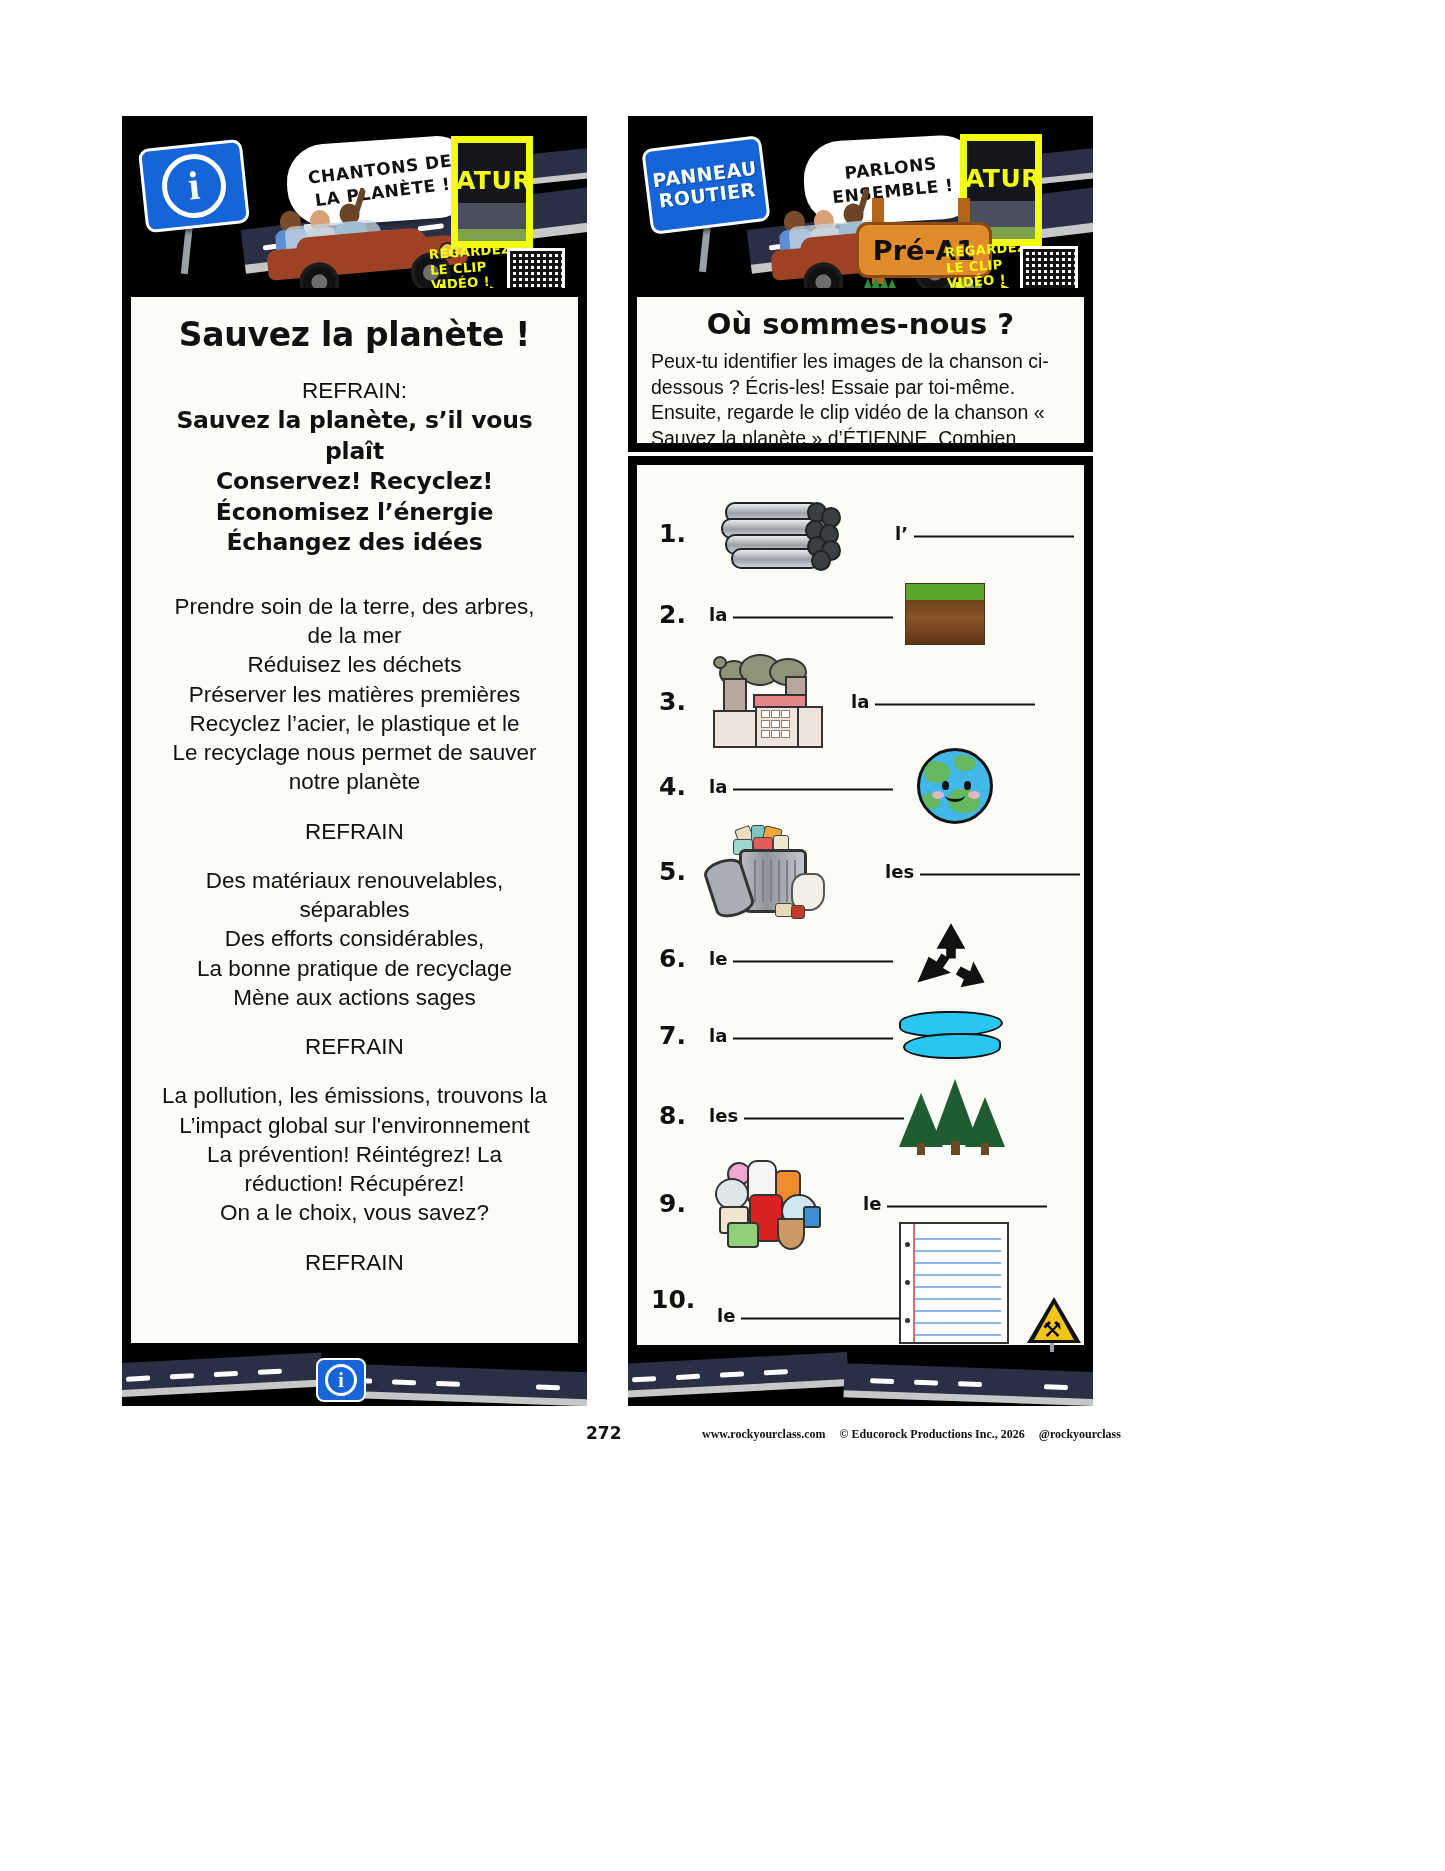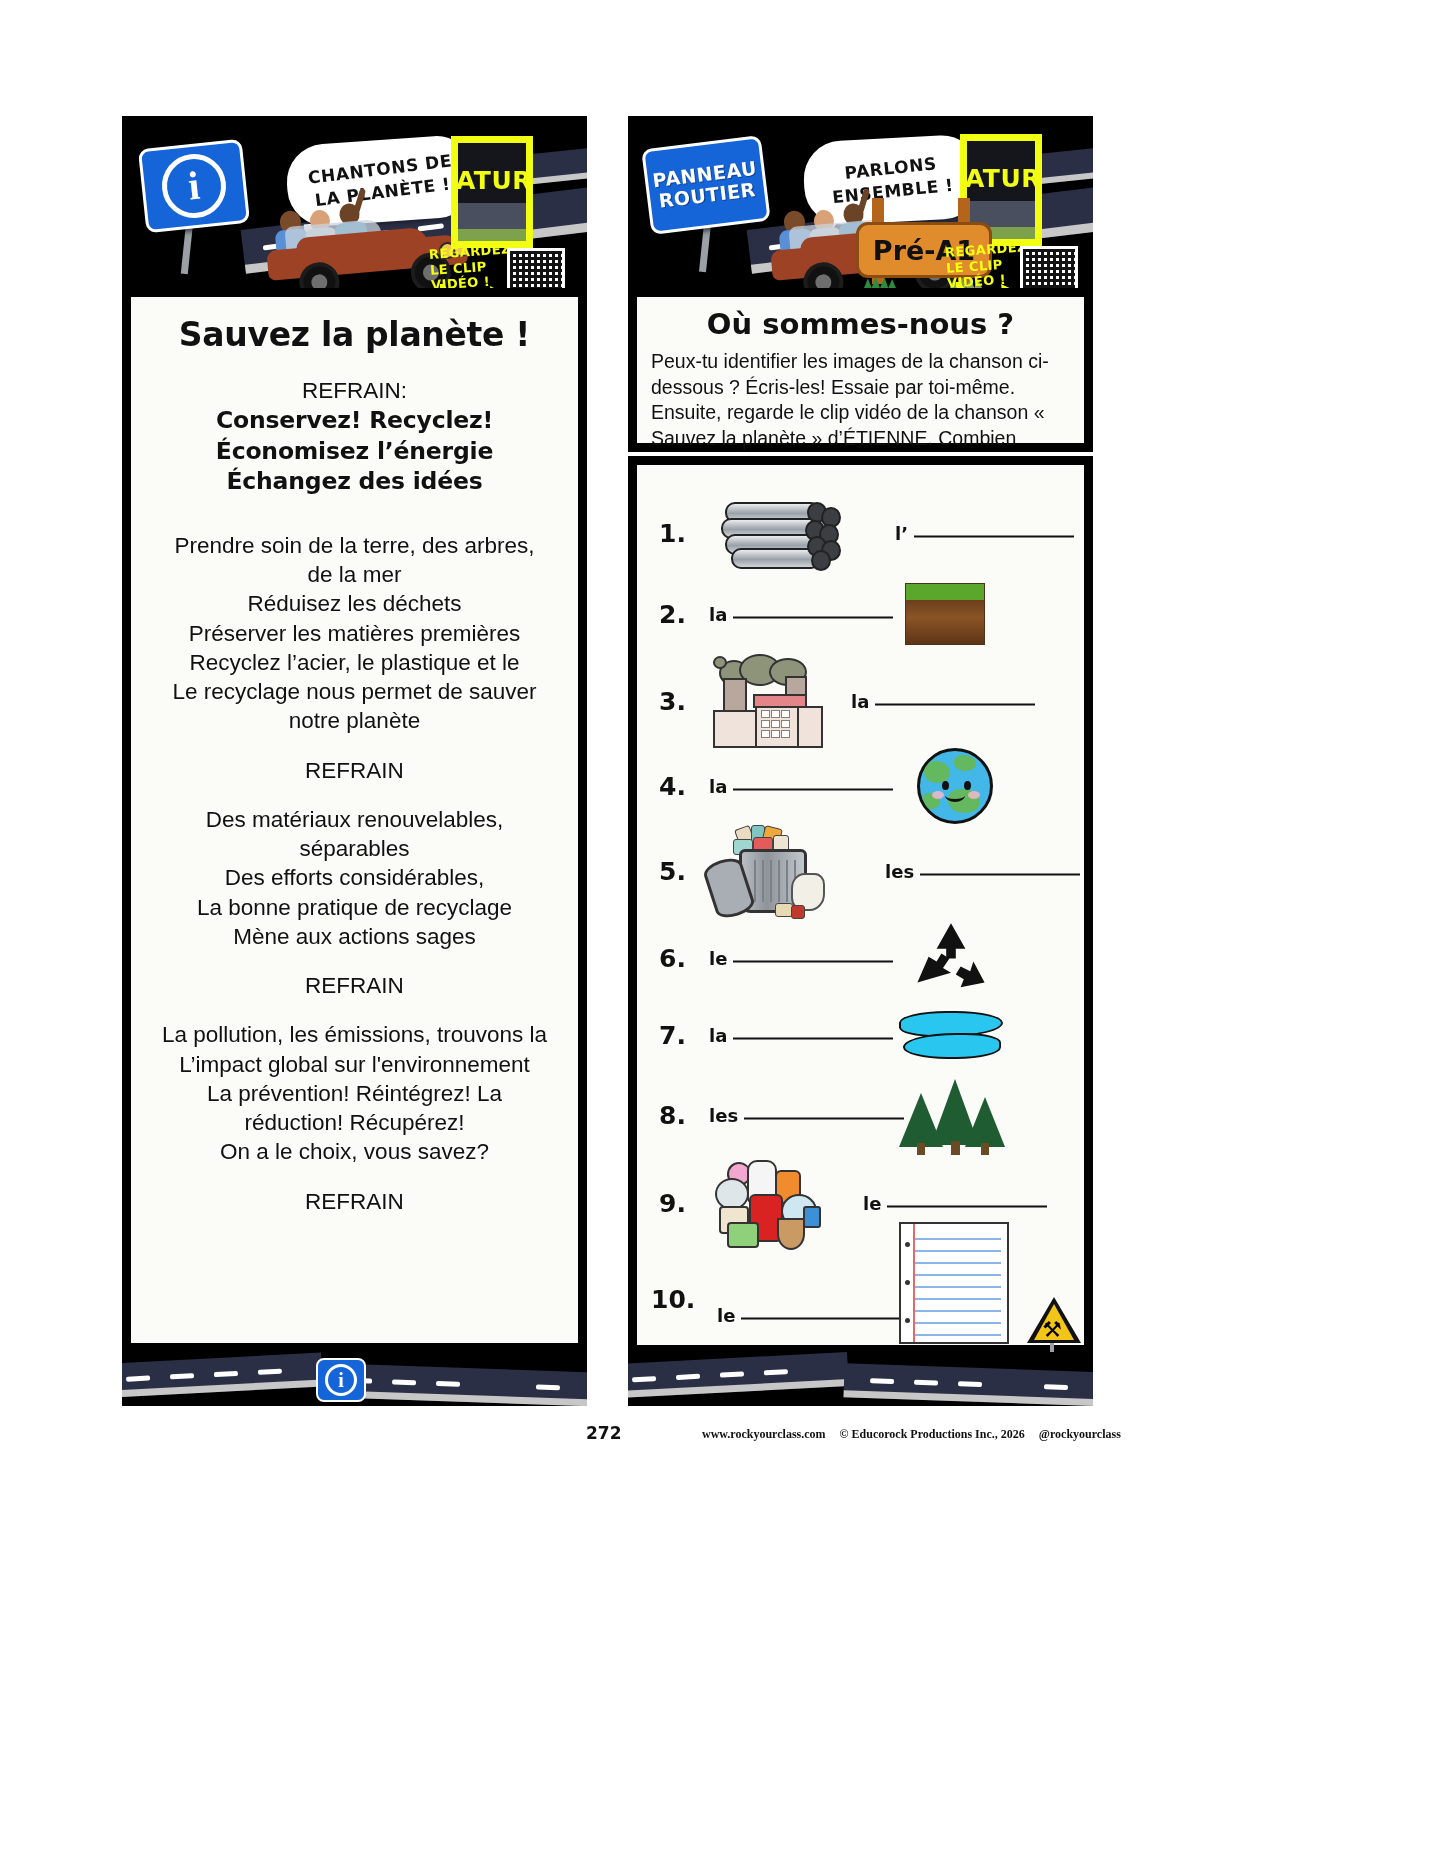--- a/index.html
+++ b/index.html
@@ -248,20 +248,21 @@
 
       <div class="qr" style="left:385px;top:132px;width:58px;height:58px;">
         <div class="cells"></div>
       </div>
     </div>
 
     <div class="card" style="position:absolute;left:0;top:172px;width:465px;height:1064px;padding:18px 14px 10px;">
       <div class="songtitle">Sauvez la planète !</div>
       <div style="margin-top:22px;">
         <div class="lyr">REFRAIN:</div>
+        <div class="lyr b">Sauvez la planète, s’il vous plaît</div>
         <div class="lyr b">Conservez! Recyclez!</div>
         <div class="lyr b">Économisez l’énergie</div>
         <div class="lyr b">Échangez des idées</div>
         <div class="spacer" style="height:34px;"></div>
         <div class="lyr">Prendre soin de la terre, des arbres,</div>
         <div class="lyr">de la mer</div>
         <div class="lyr">Réduisez les déchets</div>
         <div class="lyr">Préserver les matières premières</div>
         <div class="lyr">Recyclez l’acier, le plastique et le</div>
         <div class="lyr">Le recyclage nous permet de sauver</div>

